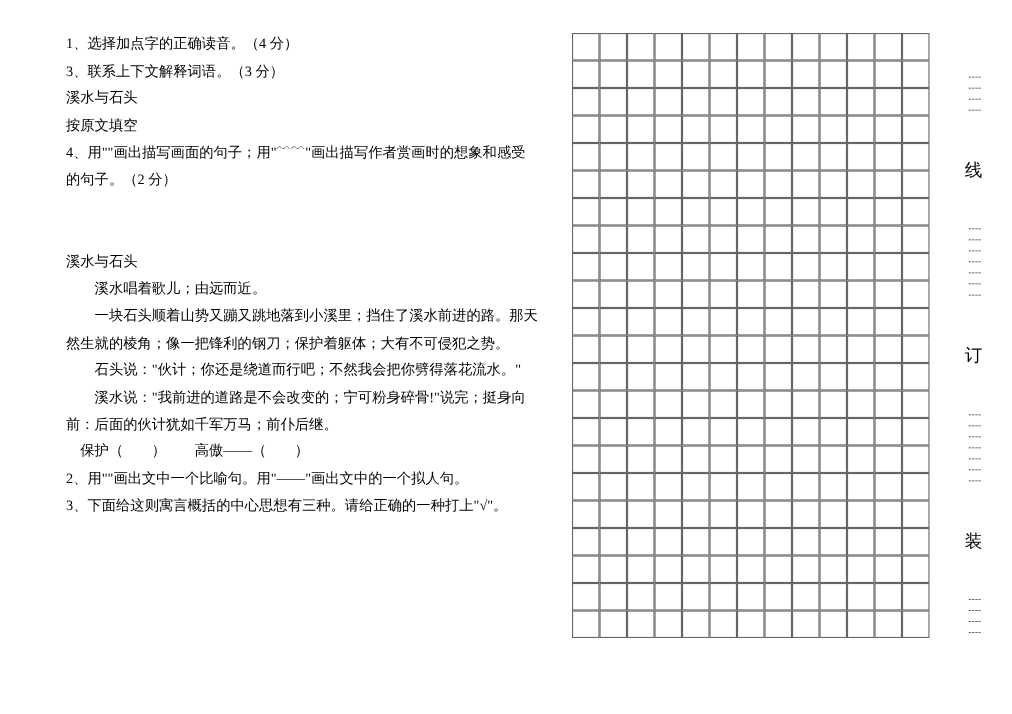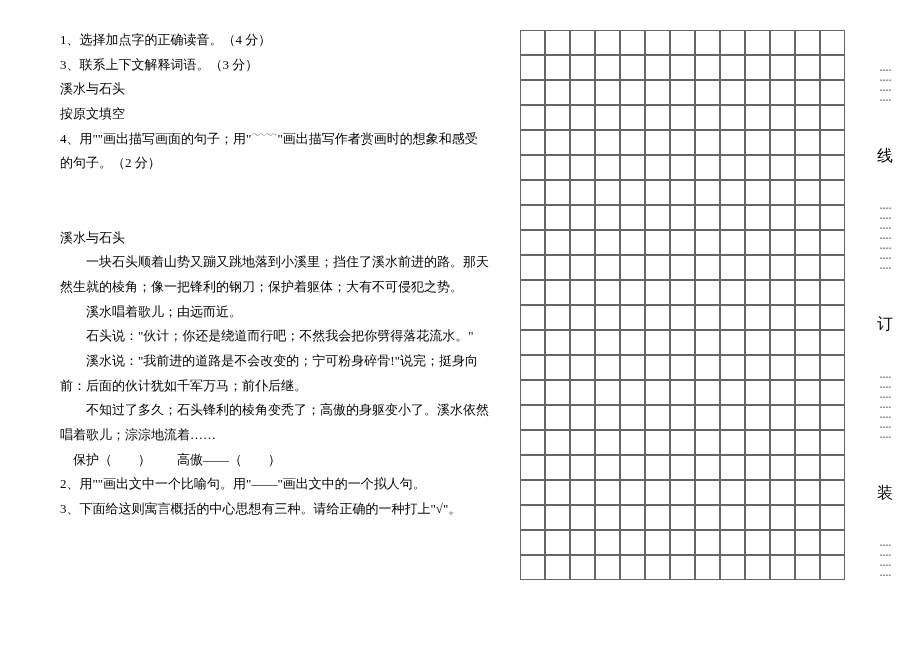--- a/index.html
+++ b/index.html
@@ -60,25 +60,24 @@
 
 <div class="left-col">
   <p>1、选择加点字的正确读音。（4 分）</p>
   <p>3、联系上下文解释词语。（3 分）</p>
   <p>溪水与石头</p>
   <p>按原文填空</p>
   <p>4、用""画出描写画面的句子；用"﹋﹋"画出描写作者赏画时的想象和感受的句子。（2 分）</p>
   <p>&nbsp;</p>
   <p>&nbsp;</p>
   <p class="center">溪水与石头</p>
+  <p class="indent">溪水唱着歌儿；由远而近。</p>
   <p class="indent">一块石头顺着山势又蹦又跳地落到小溪里；挡住了溪水前进的路。那天然生就的棱角；像一把锋利的钢刀；保护着躯体；大有不可侵犯之势。</p>
-  <p class="indent">溪水唱着歌儿；由远而近。</p>
   <p class="indent">石头说："伙计；你还是绕道而行吧；不然我会把你劈得落花流水。"</p>
   <p class="indent">溪水说："我前进的道路是不会改变的；宁可粉身碎骨!"说完；挺身向前：后面的伙计犹如千军万马；前仆后继。</p>
-  <p class="indent">不知过了多久；石头锋利的棱角变秃了；高傲的身躯变小了。溪水依然唱着歌儿；淙淙地流着……</p>
   <p>
     &nbsp;&nbsp;&nbsp;&nbsp;<span>保护（</span>&nbsp;&nbsp;&nbsp;&nbsp;&nbsp;&nbsp;&nbsp;&nbsp;<span>）</span>&nbsp;&nbsp;&nbsp;&nbsp;&nbsp;&nbsp;&nbsp;&nbsp;<span>高傲——（</span>&nbsp;&nbsp;&nbsp;&nbsp;&nbsp;&nbsp;&nbsp;&nbsp;<span>）</span>
   </p>
   <p>2、用""画出文中一个比喻句。用"——"画出文中的一个拟人句。</p>
   <p>3、下面给这则寓言概括的中心思想有三种。请给正确的一种打上"√"。</p>
   <p>&nbsp;&nbsp;&nbsp;&nbsp;</p>
 
 </div>
 
 <div class="right-col">

